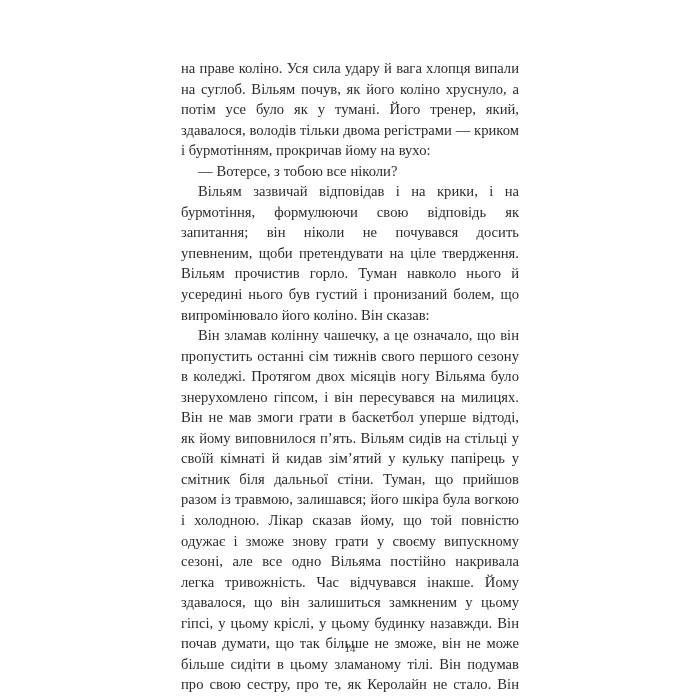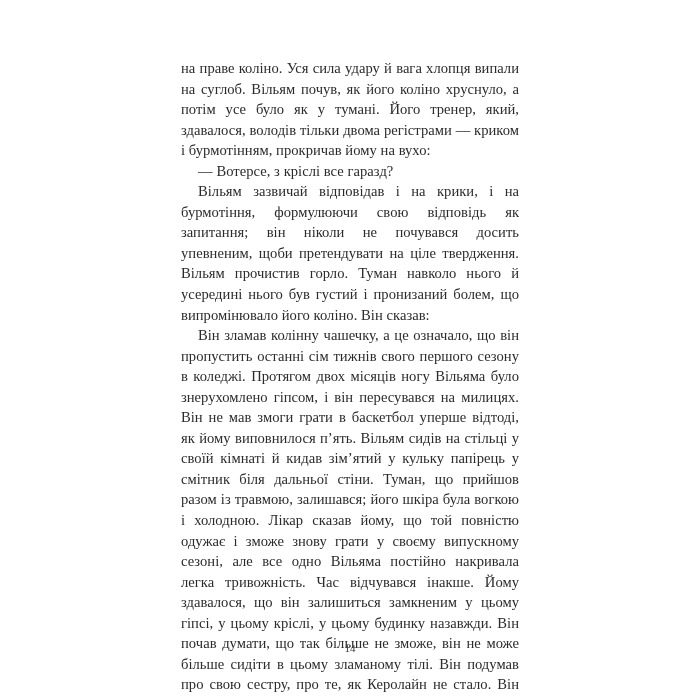--- a/index.html
+++ b/index.html
@@ -60,20 +60,20 @@
     font-family: "Liberation Serif", "DejaVu Serif", serif;
   }
 </style>
 </head>
 <body>
 
 <div class="page">
 
   <div class="text-block">
     <p class="para no-indent">на праве коліно. Уся сила удару й вага хлопця випали на суглоб. Вільям почув, як його коліно хруснуло, а потім усе було як у тумані. Його тренер, який, здавалося, володів тільки двома регістрами — криком і бурмотінням, прокричав йому на вухо:</p>
-    <p class="para">— Вотерсе, з кріслі все гаразд?</p>
+    <p class="para">— Вотерсе, з тобою все ніколи?</p>
     <p class="para">Вільям зазвичай відповідав і на крики, і на бурмотіння, формулюючи свою відповідь як запитання; він ніколи не почувався досить упевненим, щоби претендувати на ціле твердження. Вільям прочистив горло. Туман навколо нього й усередині нього був густий і пронизаний болем, що випромінювало його коліно. Він сказав:</p>
     <p class="para">Він зламав колінну чашечку, а це означало, що він пропустить останні сім тижнів свого першого сезону в коледжі. Протягом двох місяців ногу Вільяма було знерухомлено гіпсом, і він пересувався на милицях. Він не мав змоги грати в баскетбол уперше відтоді, як йому виповнилося п’ять. Вільям сидів на стільці у своїй кімнаті й кидав зім’ятий у кульку папірець у смітник біля дальньої стіни. Туман, що прийшов разом із травмою, залишався; його шкіра була вогкою і холодною. Лікар сказав йому, що той повністю одужає і зможе знову грати у своєму випускному сезоні, але все одно Вільяма постійно накривала легка тривожність. Час відчувався інакше. Йому здавалося, що він залишиться замкненим у цьому гіпсі, у цьому кріслі, у цьому будинку назавжди. Він почав думати, що так більше не зможе, він не може більше сидіти в цьому зламаному тілі. Він подумав про свою сестру, про те, як Керолайн не стало. Він думав про її смерть, яку він не розумів, але щоразу, коли стрілка годинника відраховувала</p>
   </div>
 
   <div class="page-number">14</div>
 
 </div>
 
 </body></html>

